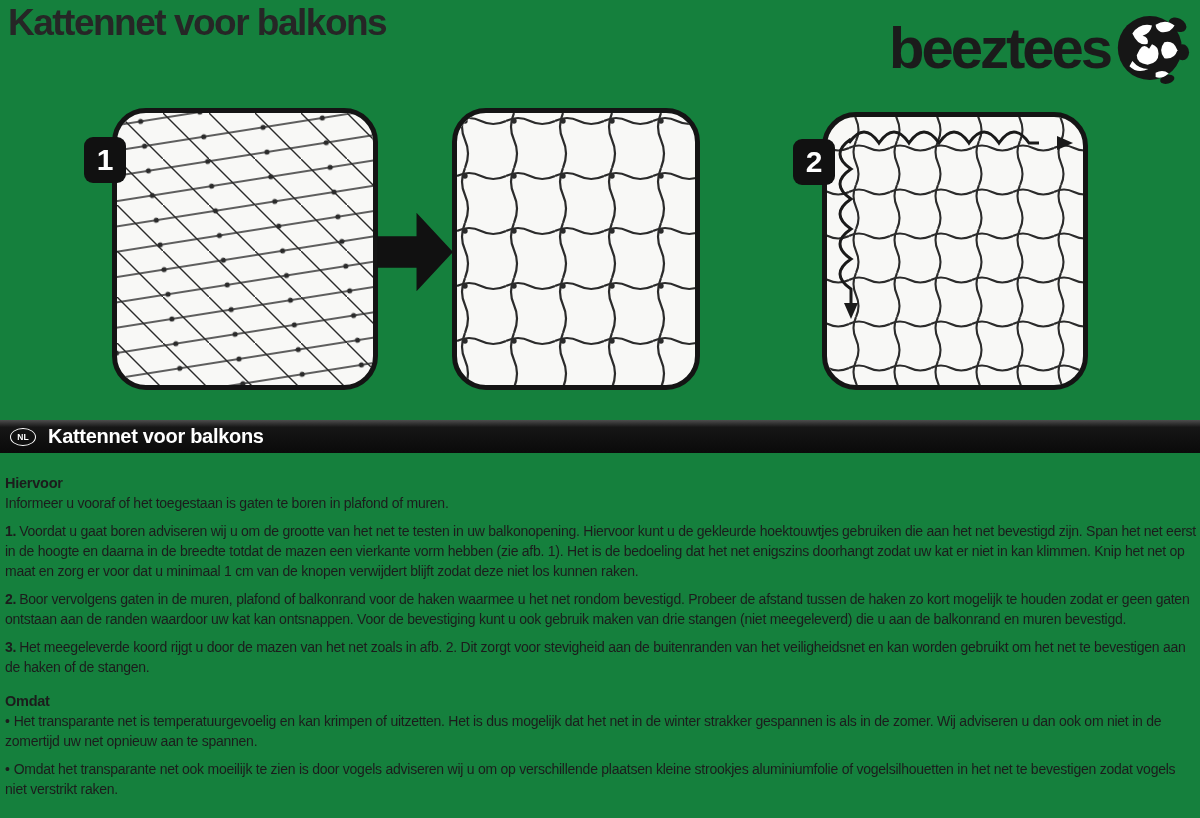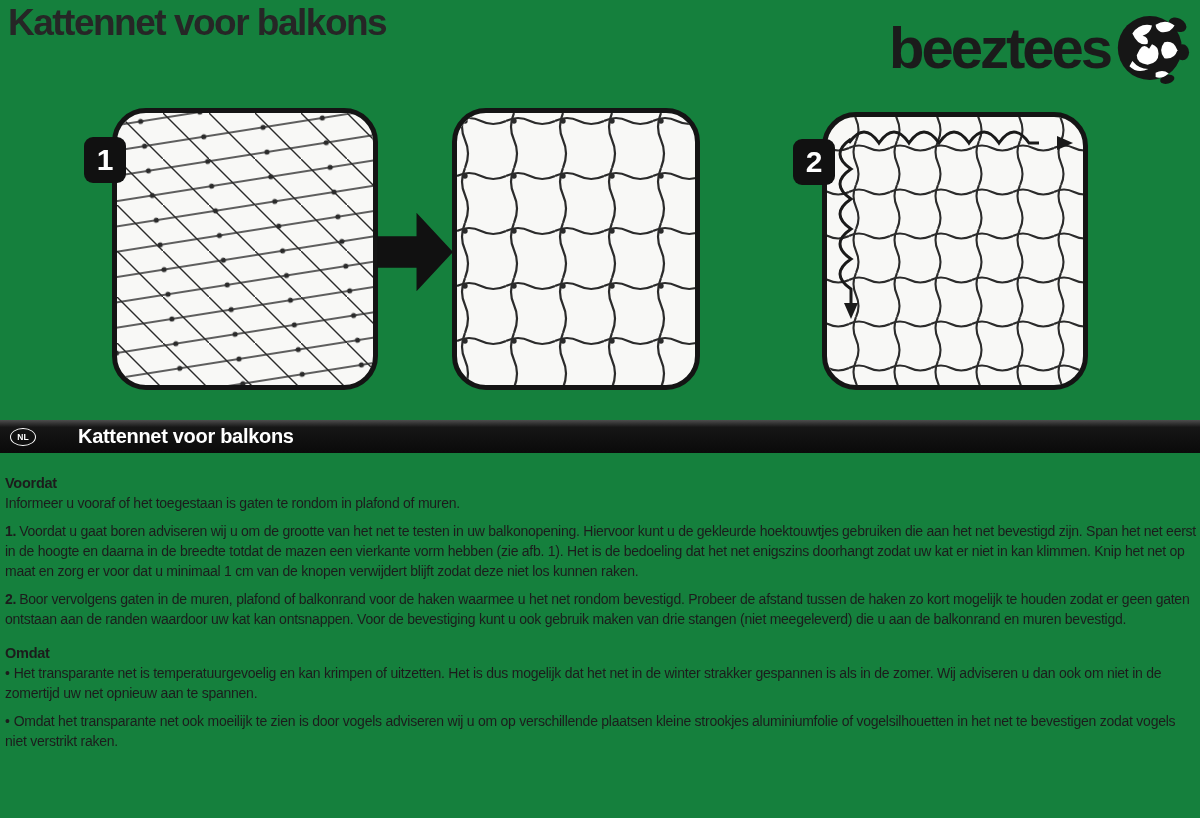--- a/index.html
+++ b/index.html
@@ -22,21 +22,21 @@
   .badge{position:absolute;width:42px;height:46px;background:#111;border-radius:9px;
          color:#fff;font-weight:bold;font-size:30px;display:flex;align-items:center;justify-content:center;z-index:3;}
   #badge1{left:84px;top:137px;}
   #badge2{left:793px;top:139px;}
   .arrow-right-big{position:absolute;left:377px;top:203px;width:76px;height:98px;background:#111;
          clip-path:polygon(0 34%,52% 34%,52% 10%,100% 50%,52% 90%,52% 66%,0 66%);}
 
   
   .section-bar{position:absolute;left:0;right:0;top:420px;height:33px;
                background:linear-gradient(180deg,#4d4d4d 0%,#161616 22%,#0a0a0a 100%);
-               display:flex;align-items:center;gap:30px;}
+               display:flex;align-items:center;}
   .nl-badge{margin-left:10px;width:24px;height:16px;border:1.6px solid #fff;border-radius:50%;
             color:#fff;font-size:8.5px;font-weight:bold;display:flex;align-items:center;justify-content:center;
             letter-spacing:0;}
   .section-bar-title{margin-left:12px;color:#fff;font-weight:bold;font-size:20px;letter-spacing:-0.3px;}
 
   
   .body-text{position:absolute;left:5px;right:4px;top:459px;font-size:14px;line-height:20px;
              letter-spacing:-0.25px;color:#1c1c1c;}
   .body-text p{margin:0;}
   .para-gap{margin-top:14px !important;}
@@ -123,27 +123,28 @@
   <div class="badge" id="badge2">2</div>
 
   <div class="section-bar">
     <span class="nl-badge">NL</span>
     <span class="section-bar-title">Kattennet voor balkons</span>
   </div>
 
   <div class="body-text">
 
 
-    <p class="sec-heading para-gap">Voordat</p>
-    <p>Informeer u vooraf of het toegestaan is gaten te rondom in plafond of muren.</p>
+    <p class="sec-heading para-gap">Hiervoor</p>
+    <p>Informeer u vooraf of het toegestaan is gaten te boren in plafond of muren.</p>
 
     <p class="small-gap"><span class="step-num">1.</span><span>Voordat u gaat boren adviseren wij u om de grootte van het net te testen in uw balkonopening. Hiervoor kunt u de gekleurde hoektouwtjes gebruiken die aan het net bevestigd zijn. Span het net eerst in de hoogte en daarna in de breedte totdat de mazen een vierkante vorm hebben (zie afb. 1). Het is de bedoeling dat het net enigszins doorhangt zodat uw kat er niet in kan klimmen. Knip het net op maat en zorg er voor dat u minimaal 1 cm van de knopen verwijdert blijft zodat deze niet los kunnen raken.</span></p>
 
     <p class="small-gap"><span class="step-num">2.</span><span>Boor vervolgens gaten in de muren, plafond of balkonrand voor de haken waarmee u het net rondom bevestigd. Probeer de afstand tussen de haken zo kort mogelijk te houden zodat er geen gaten ontstaan aan de randen waardoor uw kat kan ontsnappen. Voor de bevestiging kunt u ook gebruik maken van drie stangen (niet meegeleverd) die u aan de balkonrand en muren bevestigd.</span></p>
 
+    <p class="small-gap"><span class="step-num">3.</span><span>Het meegeleverde koord rijgt u door de mazen van het net zoals in afb. 2. Dit zorgt voor stevigheid aan de buitenranden van het veiligheidsnet en kan worden gebruikt om het net te bevestigen aan de haken of de stangen.</span></p>
 
     <p class="sec-heading para-gap">Omdat</p>
 
     <p><span class="bullet">•</span><span>Het transparante net is temperatuurgevoelig en kan krimpen of uitzetten. Het is dus mogelijk dat het net in de winter strakker gespannen is als in de zomer. Wij adviseren u dan ook om niet in de zomertijd uw net opnieuw aan te spannen.</span></p>
 
     <p class="small-gap"><span class="bullet">•</span><span>Omdat het transparante net ook moeilijk te zien is door vogels adviseren wij u om op verschillende plaatsen kleine strookjes aluminiumfolie of vogelsilhouetten in het net te bevestigen zodat vogels niet verstrikt raken.</span></p>
 
   </div>
 </div>
 

